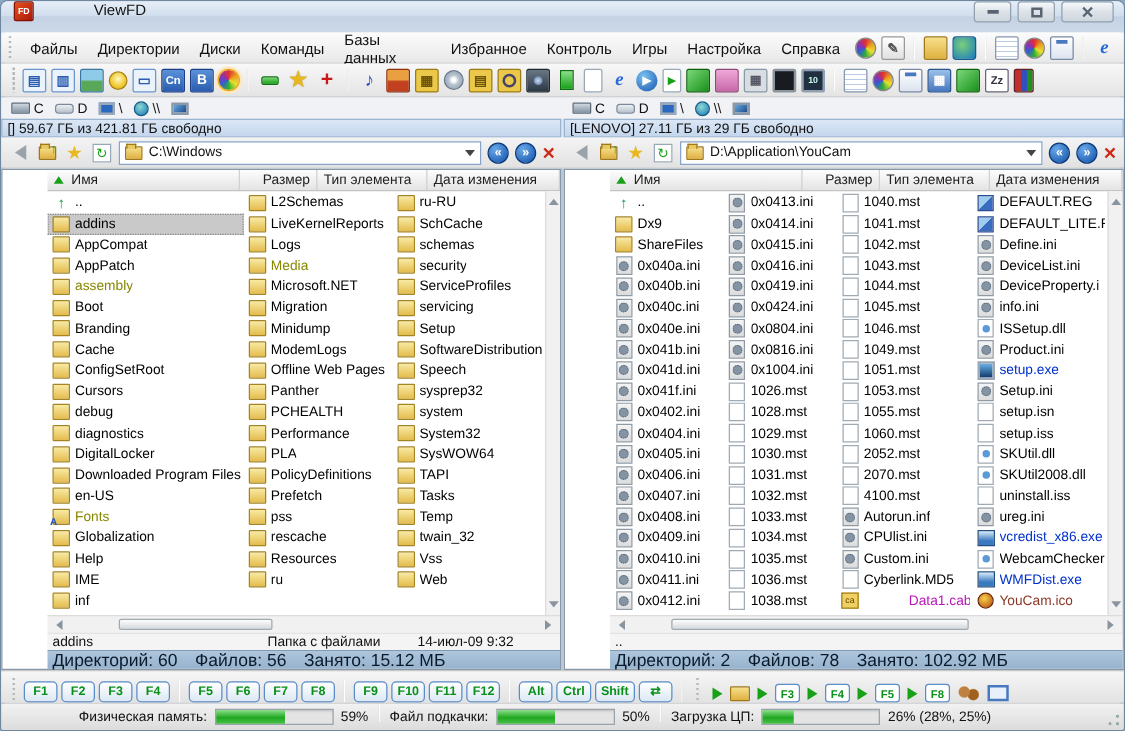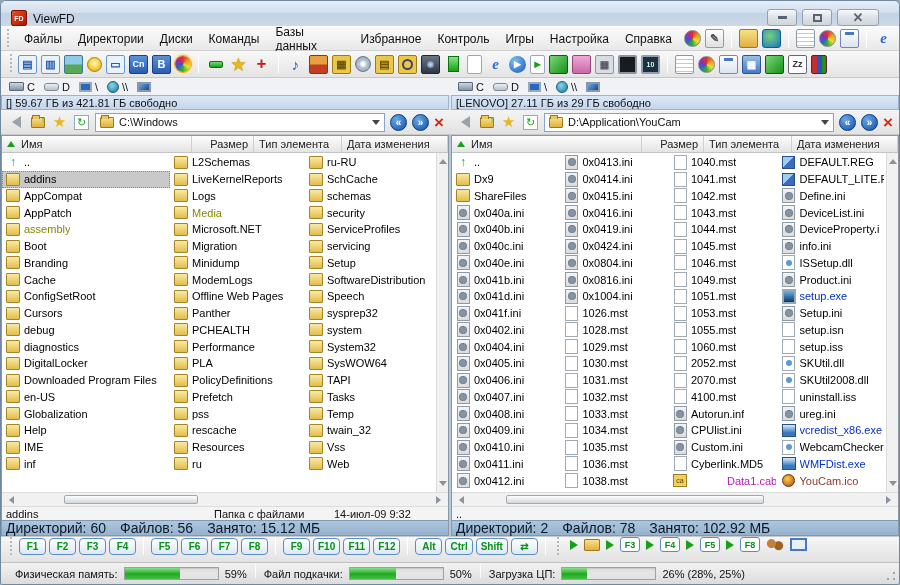--- a/index.html
+++ b/index.html
@@ -1,23 +1,23 @@
 <!DOCTYPE html>
 <html><head>
 <meta charset="utf-8">
 <style>
   * { box-sizing: border-box; margin: 0; padding: 0; }
   html,body { width:900px; height:585px; overflow:hidden; font-family:"Liberation Sans",sans-serif; background:#8ea8c0; }
   .win { width:900px; height:585px; display:flex; flex-direction:column; background:#eef1f5;
          border:1px solid #70889f; border-radius:6px 6px 3px 3px;
          box-shadow: inset 0 0 0 3px #bfd4e8; }
   
-  .titlebar { height:25px; flex:0 0 25px; display:flex; align-items:flex-end; padding:0 20px 0 10px;
+  .titlebar { height:25px; flex:0 0 25px; display:flex; align-items:flex-start; padding:0 8px 0 10px;
     background:linear-gradient(180deg,#e6eef8 0%,#d2dfee 45%,#c3d2e4 50%,#ccd9e9 100%);
-    border-radius:5px 5px 0 0; }
+    border-radius:5px 5px 0 0;gap:42px; }
   .app-ico { width:16px; height:16px; border-radius:2px; background:linear-gradient(135deg,#e85020,#a81808);
     color:#fff; font-size:7px; font-weight:bold; display:flex; align-items:center; justify-content:center; margin-right:6px; border:1px solid #801000;}
   .title-text { font-size:12px; color:#111; }
   .winbtns { margin-left:auto; display:flex; gap:5px; }
   .wbtn { width:30px; height:17px; border:1px solid #93a0ad; border-radius:3px;
     background:linear-gradient(#f7f9fb,#dce2e8 50%,#cfd6dd); display:flex; align-items:center; justify-content:center; }
   .wbtn.close { width:42px; }
   .g-min { width:9px; height:3px; background:#5a6470; }
   .g-max { width:9px; height:8px; border:2px solid #5a6470; }
   .g-close { color:#5a6470; font-weight:bold; font-size:13px; line-height:1; }
@@ -104,21 +104,21 @@
   .folder-sm::before { content:""; position:absolute; top:-3px; left:0; width:6px; height:3px; background:#e8c860; border:1px solid #a07818; border-bottom:none; }
   .up-mark { color:#18a018; font-weight:bold; font-size:10px; position:absolute; right:-2px; top:-4px; }
   .star { color:#e8b820; font-size:15px; }
   .refresh { width:15px; height:15px; background:#fff; border:1px solid #98a8b8; color:#18a018; font-size:11px; display:flex; align-items:center; justify-content:center; }
   .combo { flex:1; height:19px; background:#fff; border:1px solid #88a4c8; display:flex; align-items:center; gap:5px; padding:0 4px; font-size:11px; color:#111; }
   .combo .arrow { margin-left:auto; width:0; height:0; border:4px solid transparent; border-top:5px solid #444; margin-top:4px; }
   .navbtn { width:17px; height:17px; border-radius:50%; background:radial-gradient(circle at 35% 30%,#6aa8e8,#1050a8); color:#fff; font-size:10px; font-weight:bold; display:flex; align-items:center; justify-content:center; border:1px solid #0a3878; }
   .xbtn { color:#d02818; font-size:17px; font-weight:bold; line-height:1; }
   
   .panes { flex:1 1 auto; display:flex; gap:2px; background:#b8c8d8; min-height:0; }
-  .pane { flex:1 1 0; display:flex; flex-direction:column; background:#fff; border:1px solid #8898a8; min-width:0; }
+  .pane { flex:1 1 0; display:flex; flex-direction:column; background:#fff; border:1px solid #8898a8; min-width:0;padding-left:36px; }
   .phead { height:17px; flex:0 0 17px; display:flex; background:linear-gradient(#fdfdfd,#e4e4e4); border-bottom:1px solid #c4c4c4; font-size:11px; color:#222; }
   .hc { display:flex; align-items:center; padding:0 5px; border-right:1px solid #d0d0d0; }
   .hc-name { flex:1 1 auto; gap:6px; min-width:0; }
   .hc-size { flex:0 0 62px; justify-content:flex-end; }
   .hc-type { flex:0 0 88px; }
   .hc-date { flex:0 0 106px; }
   .sort-asc { width:0; height:0; border:4px solid transparent; border-bottom:6px solid #18a018; margin-top:-5px; }
   .pbody { flex:1 1 auto; display:flex; min-height:0; }
   .flist { flex:1 1 auto; display:flex; overflow:hidden; padding-top:1px; }
   .fcol { display:flex; flex-direction:column; }
@@ -158,21 +158,21 @@
   .hthumb { position:absolute; top:2px; height:9px; border:1px solid #a0a8b0; border-radius:2px; background:linear-gradient(#fdfdfd,#d4d8dc); }
   .pane[data-pane="left_pane"] .hthumb { left:14%; width:30%; }
   .pane[data-pane="right_pane"] .hthumb { left:12%; width:58%; }
   
   .pstat { height:14px; flex:0 0 14px; display:flex; align-items:center; font-size:11px; color:#111; padding:0 4px; background:#f4f4f4; border-top:1px solid #ddd; white-space:nowrap; overflow:hidden; }
   .pstat .fname { flex:1 1 auto; }
   .pstat .ftype { flex:0 0 120px; }
   .pstat .fdate { flex:0 0 110px; }
   .psum { height:15px; flex:0 0 15px; display:flex; align-items:center; gap:14px; font-size:14px; color:#0a1a2a; padding:0 4px; background:linear-gradient(#aec6dd,#96b2cd); border-top:1px solid #7e9ab5; white-space:nowrap; }
   
-  .fkeybar { height:26px; flex:0 0 26px; display:flex; align-items:flex-start; gap:3px; padding:0 4px; background:linear-gradient(#f6f6f6,#e2e2e2); border-top:1px solid #c8c8c8; }
+  .fkeybar { height:26px; flex:0 0 26px; display:flex; align-items:flex-end; gap:3px; padding:0 4px; background:linear-gradient(#f6f6f6,#e2e2e2); border-top:1px solid #c8c8c8; }
   .fkey { min-width:27px; height:17px; padding:0 4px; border:1px solid #5a8cc8; border-radius:4px; background:linear-gradient(#feffff,#dce8f4); color:#089018; font-size:10px; font-weight:bold; display:inline-flex; align-items:center; justify-content:center; }
   .fk-sep { width:1px; height:18px; background:#c0c0c0; border-right:1px solid #fff; margin:0 4px; }
   .qb { display:inline-flex; align-items:center; gap:1px; margin:0 3px; }
   .qb-arrow { width:0; height:0; border:5px solid transparent; border-left:8px solid #18a018; }
   .qb-badge { min-width:20px; height:15px; border:1px solid #5a8cc8; border-radius:3px; background:#fff; color:#089018; font-size:9px; font-weight:bold; display:inline-flex; align-items:center; justify-content:center; }
   .qb-folder { width:16px; height:12px; background:linear-gradient(#f6e08a,#e0b040); border:1px solid #a07818; border-radius:1px; }
   .qb-users { width:18px; height:14px; background:radial-gradient(circle at 30% 40%,#c08040 4px,transparent 5px),radial-gradient(circle at 70% 55%,#a06020 4px,transparent 5px); }
   .qb-window { width:17px; height:13px; border:2px solid #4878c0; background:#e8f0fa; }
   
   .statusbar { height:22px; flex:0 0 22px; display:flex; align-items:center; background:linear-gradient(#f2f2f2,#dcdcdc); border-top:1px solid #c0c0c0; border-radius:0 0 2px 2px; padding:0 6px; font-size:11px; color:#111; position:relative; }
@@ -442,20 +442,24 @@
                 <span class="lbl">DigitalLocker</span>
               </div>
               <div class="item">
                 <span class="fi fi-folder"></span>
                 <span class="lbl">Downloaded Program Files</span>
               </div>
               <div class="item">
                 <span class="fi fi-folder"></span>
                 <span class="lbl">en-US</span>
               </div>
+              <div class="item st-olive">
+                <span class="fi fi-folder-fonts"></span>
+                <span class="lbl">Fonts</span>
+              </div>
               <div class="item">
                 <span class="fi fi-folder"></span>
                 <span class="lbl">Globalization</span>
               </div>
               <div class="item">
                 <span class="fi fi-folder"></span>
                 <span class="lbl">Help</span>
               </div>
               <div class="item">
                 <span class="fi fi-folder"></span>
@@ -1062,21 +1066,21 @@
         <span class="qb">
           <span class="qb-window"></span>
         </span>
         <span class="qb">
           <span class="qb-folder-new"></span>
         </span>
       </span>
   </div>
 
   <div class="statusbar">
-    <span id="sb-sections" style="display:flex;align-items:flex-start;height:100%;">
+    <span id="sb-sections" style="display:flex;align-items:flex-start;height:100%;margin-left:48px;">
         <span class="sb-sec">
           <span>Физическая память:</span>
           <span class="pbar">
             <span class="pfill" style="width: 59%; display: block;"></span>
           </span>
           <span>59%</span>
         </span>
         <span class="sb-sep"></span>
         <span class="sb-sec">
           <span>Файл подкачки:</span>

